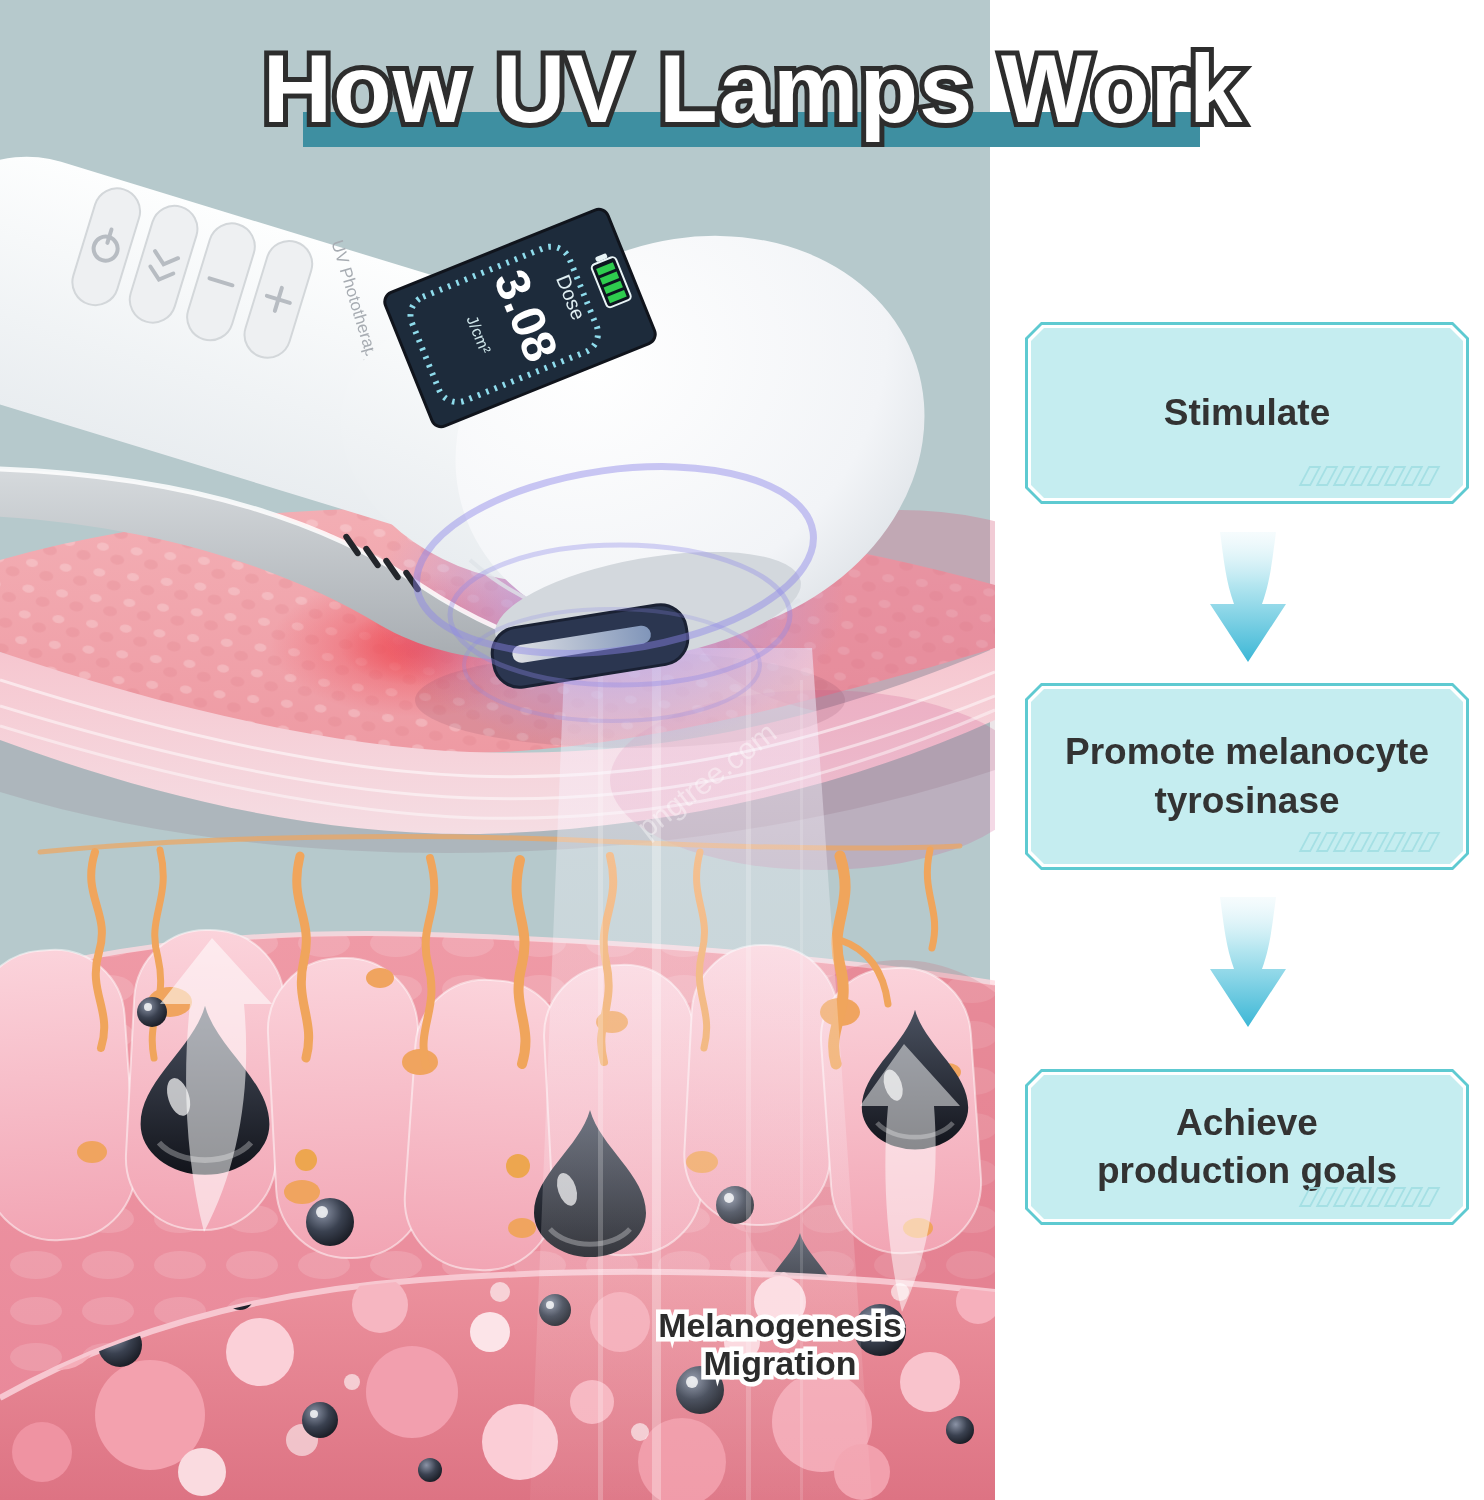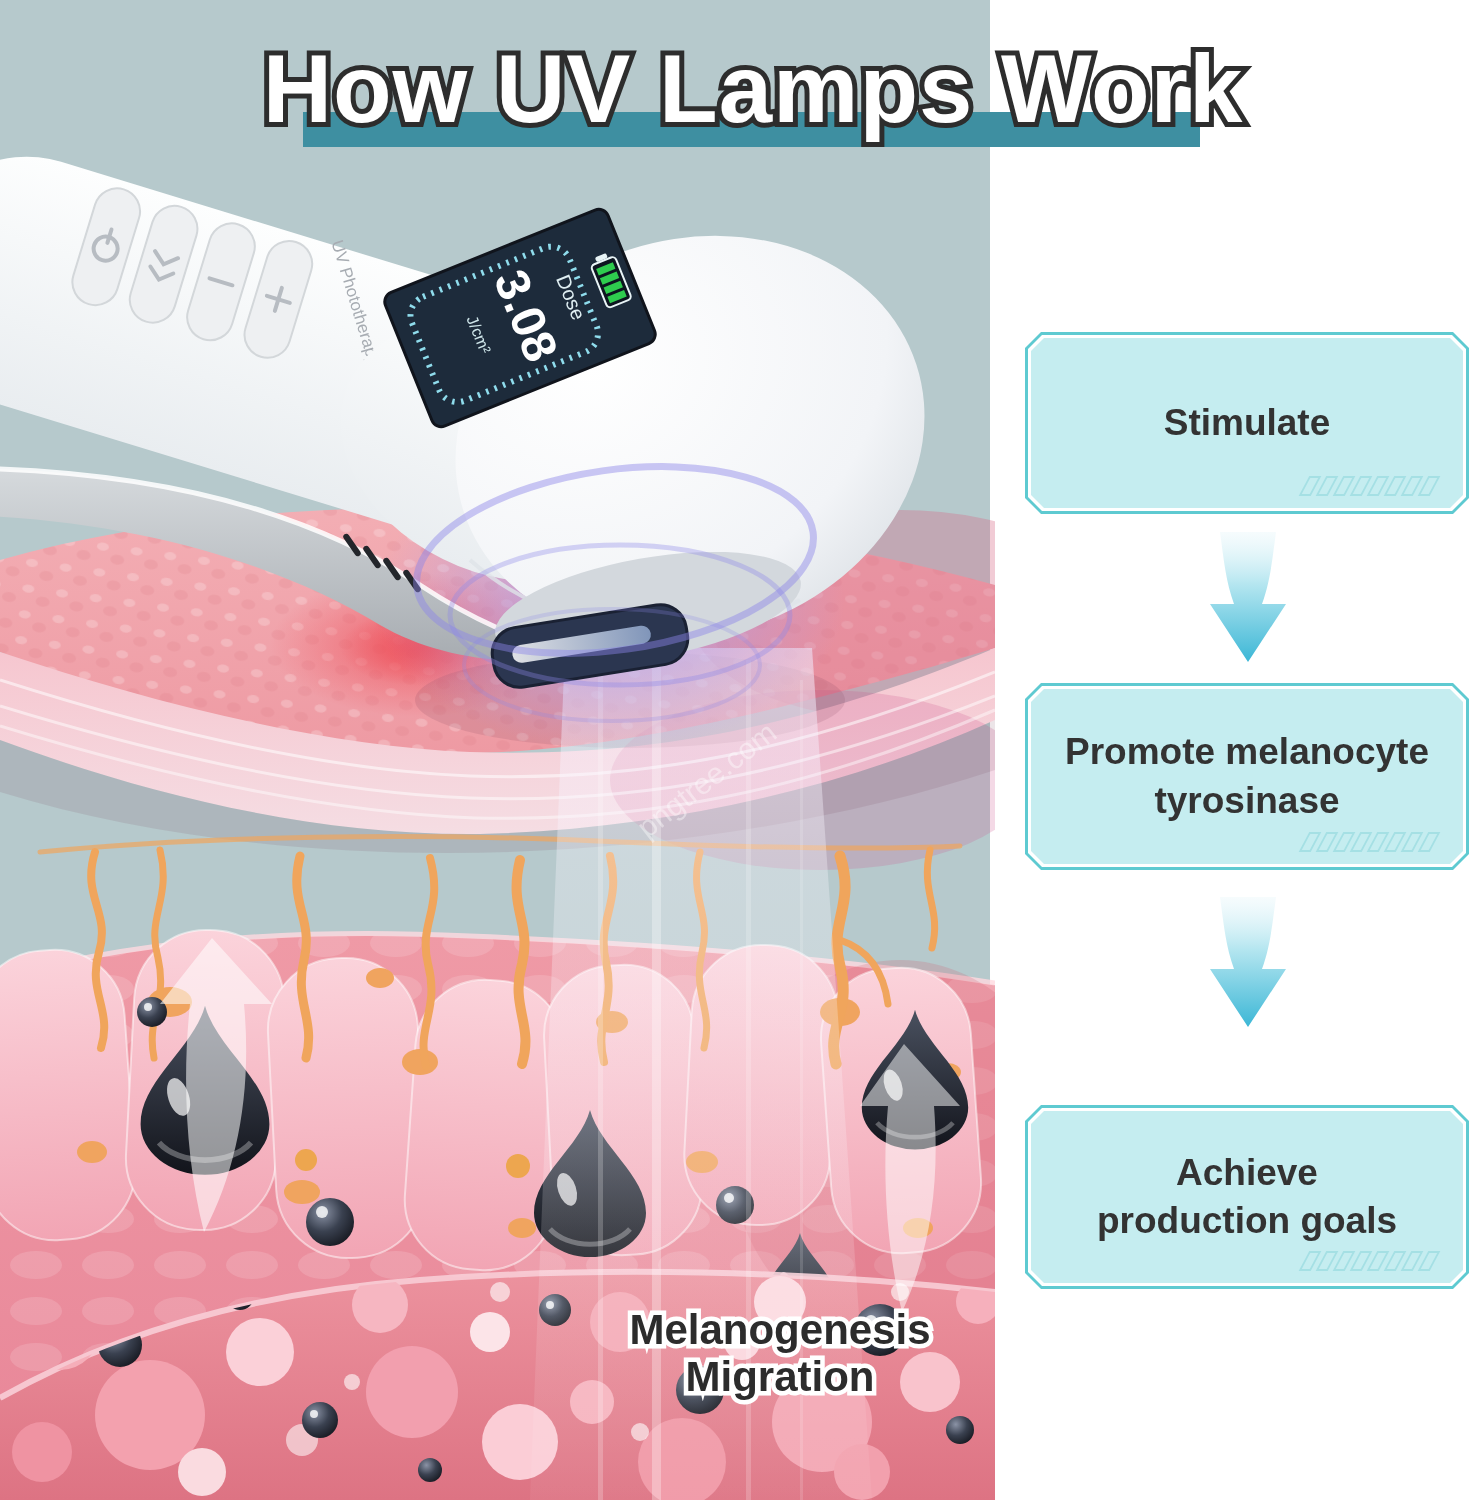--- a/index.html
+++ b/index.html
@@ -5,21 +5,21 @@
   html,body{margin:0;padding:0;background:#ffffff;font-family:"Liberation Sans",sans-serif;}
   .canvas{position:relative;width:1484px;height:1500px;overflow:hidden;background:#ffffff;}
   .bg-left{position:absolute;left:0;top:0;width:990px;height:1500px;background:#b6c9cc;}
   .bg-right{position:absolute;left:990px;top:0;width:494px;height:1500px;background:#ffffff;}
   .title-bar{position:absolute;left:303px;top:112px;width:897px;height:35px;background:#3e8fa1;}
   .page-title{position:absolute;left:20px;top:34px;width:1466px;text-align:center;
     font-size:96px;font-weight:bold;letter-spacing:1px;color:#ffffff;
     -webkit-text-stroke:10px #2d2d2d;paint-order:stroke;white-space:nowrap;}
   .illu{position:absolute;left:0;top:0;}
   .caption{position:absolute;left:555px;top:1306px;width:450px;text-align:center;
-    font-size:42px;font-weight:bold;color:#2c2c2c;line-height:1.12;
+    font-size:34px;font-weight:bold;color:#2c2c2c;line-height:1.12;
     -webkit-text-stroke:9px #ffffff;paint-order:stroke;}
   .step{position:absolute;left:1025px;width:444px;}
   .step-outer{width:100%;height:100%;background:#5ecad1;
     clip-path:polygon(16px 0,calc(100% - 16px) 0,100% 16px,100% calc(100% - 16px),calc(100% - 16px) 100%,16px 100%,0 calc(100% - 16px),0 16px);
     padding:0;position:relative;}
   .step-mid{position:absolute;left:3px;top:3px;right:3px;bottom:3px;background:#ffffff;
     clip-path:polygon(14px 0,calc(100% - 14px) 0,100% 14px,100% calc(100% - 14px),calc(100% - 14px) 100%,14px 100%,0 calc(100% - 14px),0 14px);}
   .step-inner{position:absolute;left:6px;top:6px;right:6px;bottom:6px;background:#c5edf0;
     clip-path:polygon(13px 0,calc(100% - 13px) 0,100% 13px,100% calc(100% - 13px),calc(100% - 13px) 100%,13px 100%,0 calc(100% - 13px),0 13px);
     display:flex;flex-direction:column;align-items:center;justify-content:center;
@@ -311,21 +311,21 @@
         </g>
       </g>
     </g>
 
     <text transform="translate(713,788) rotate(-38)" text-anchor="middle" font-size="30" fill="rgba(255,255,255,0.4)">pngtree.com</text>
   </svg>
 
   <div class="title-bar"></div>
   <div class="page-title">How UV Lamps Work</div>
 
-  <div class="step" style="top:332px;height:182px;">
+  <div class="step" style="top:322px;height:182px;">
     <div class="step-outer">
         <div class="step-mid"></div>
       <div class="step-inner">
         <span>Stimulate</span>
         <span class="hatch">
             <i></i>
             <i></i>
             <i></i>
             <i></i>
             <i></i>
@@ -372,21 +372,21 @@
     <defs>
         <linearGradient id="arrGradB" x1="0" y1="0" x2="0" y2="1">
       <stop offset="0" stop-color="#e6f6fa" stop-opacity="0.35"></stop>
           <stop offset="0.4" stop-color="#b5e6f0"></stop>
           <stop offset="1" stop-color="#3cb7d6"></stop>
     </linearGradient>
       </defs>
     <path d="M 14,0 C 18,30 20,50 28,72 L 4,72 L 42,130 L 80,72 L 56,72 C 64,50 66,30 70,0 Z" fill="url(#arrGradB)"></path>
   </svg>
 
-  <div class="step" style="top:1105px;height:184px;">
+  <div class="step" style="top:1069px;height:156px;">
     <div class="step-outer">
         <div class="step-mid"></div>
       <div class="step-inner">
         <span>Achieve</span>
         <span>production goals</span>
         <span class="hatch">
             <i></i>
             <i></i>
             <i></i>
             <i></i>

